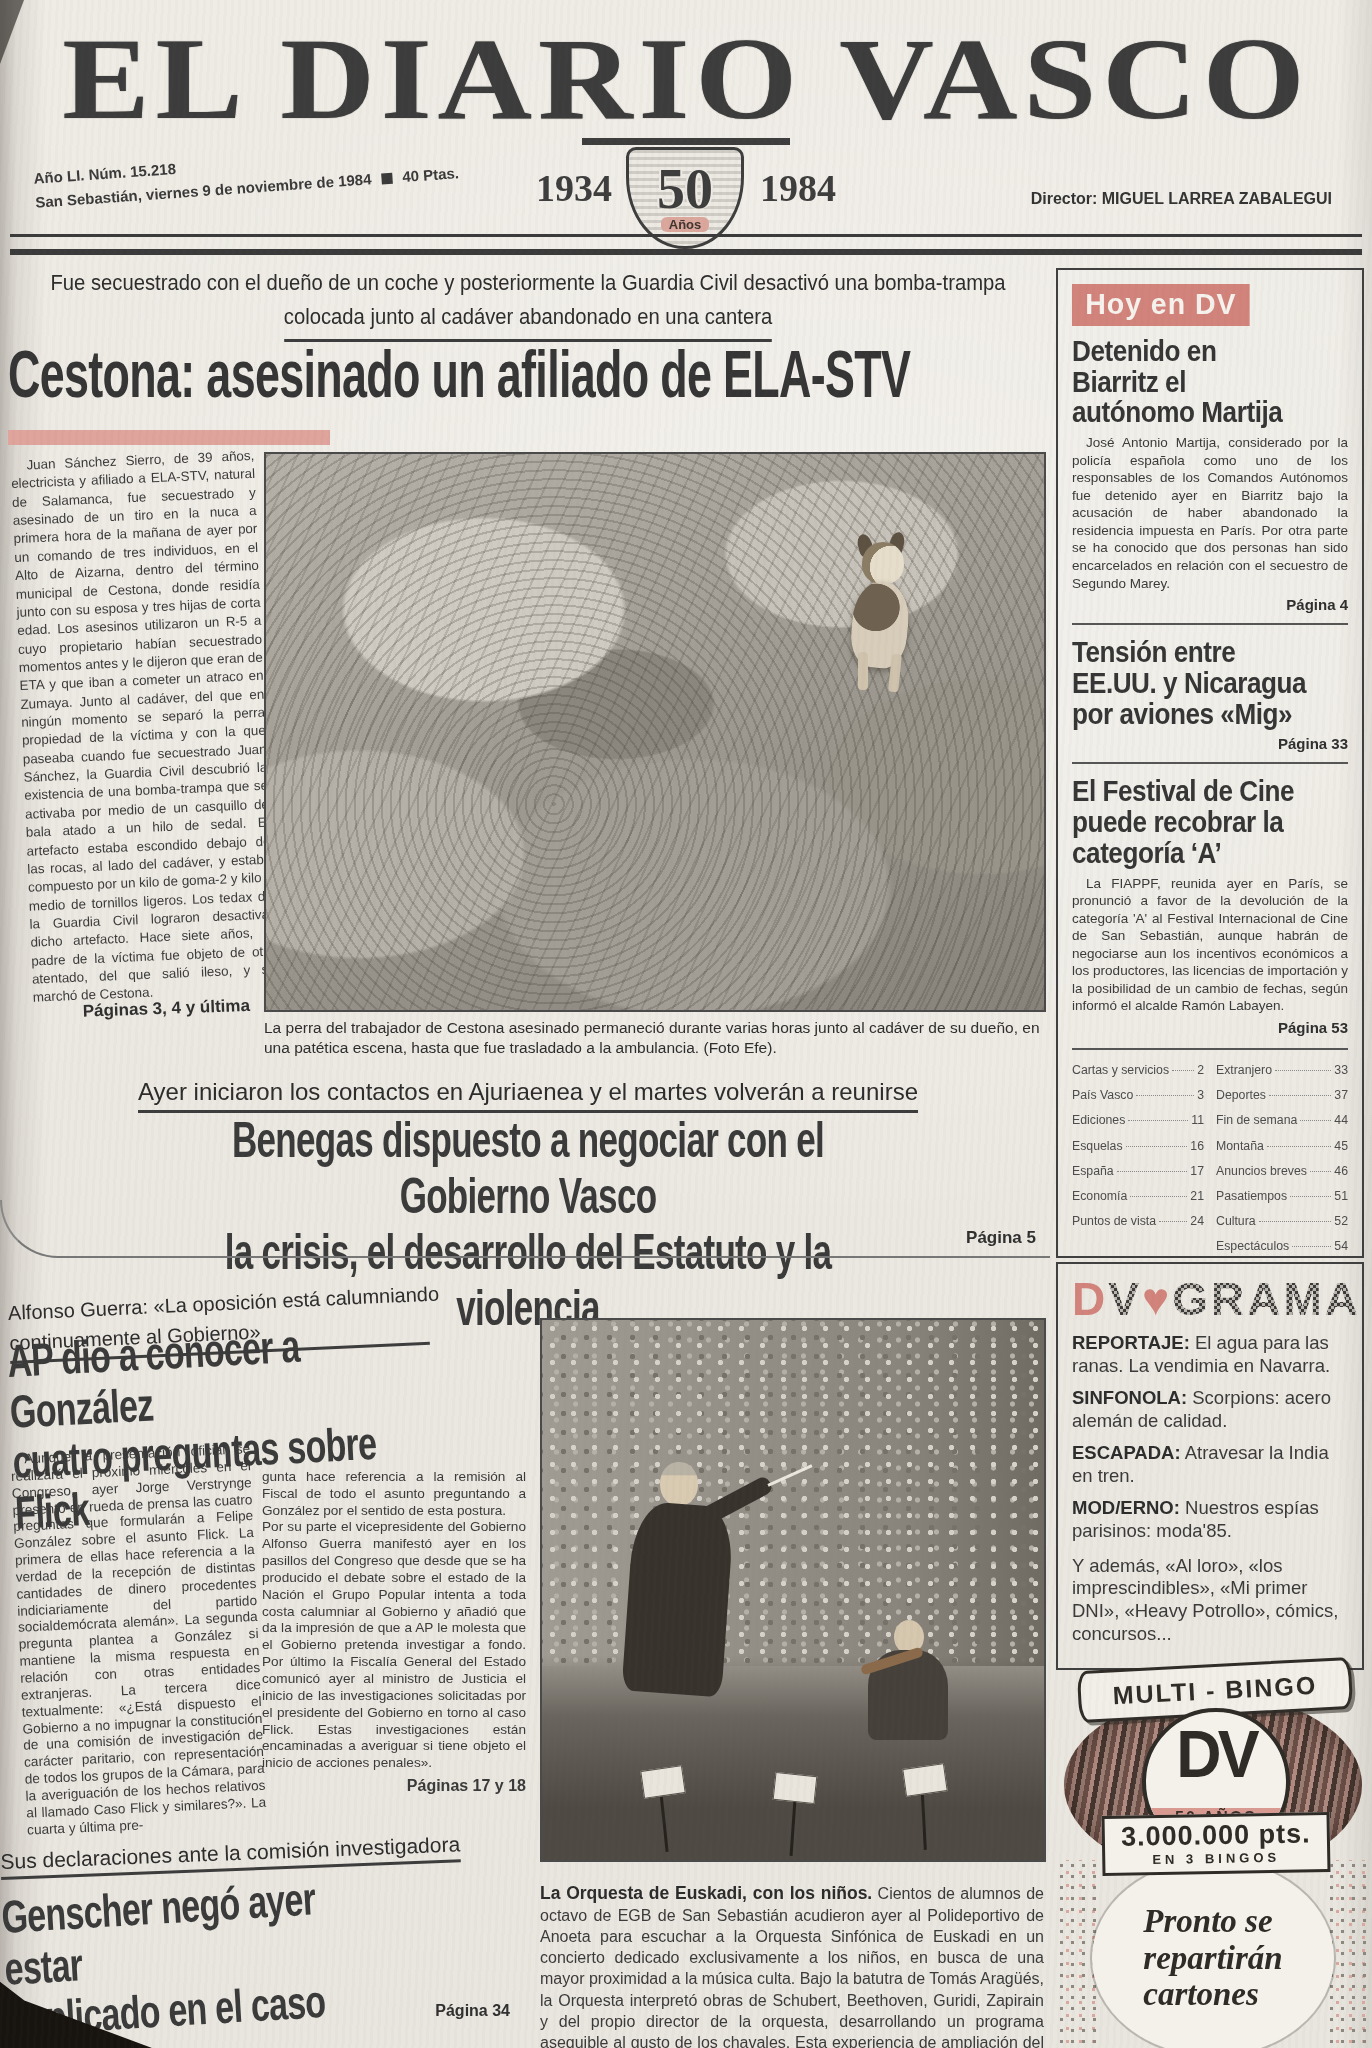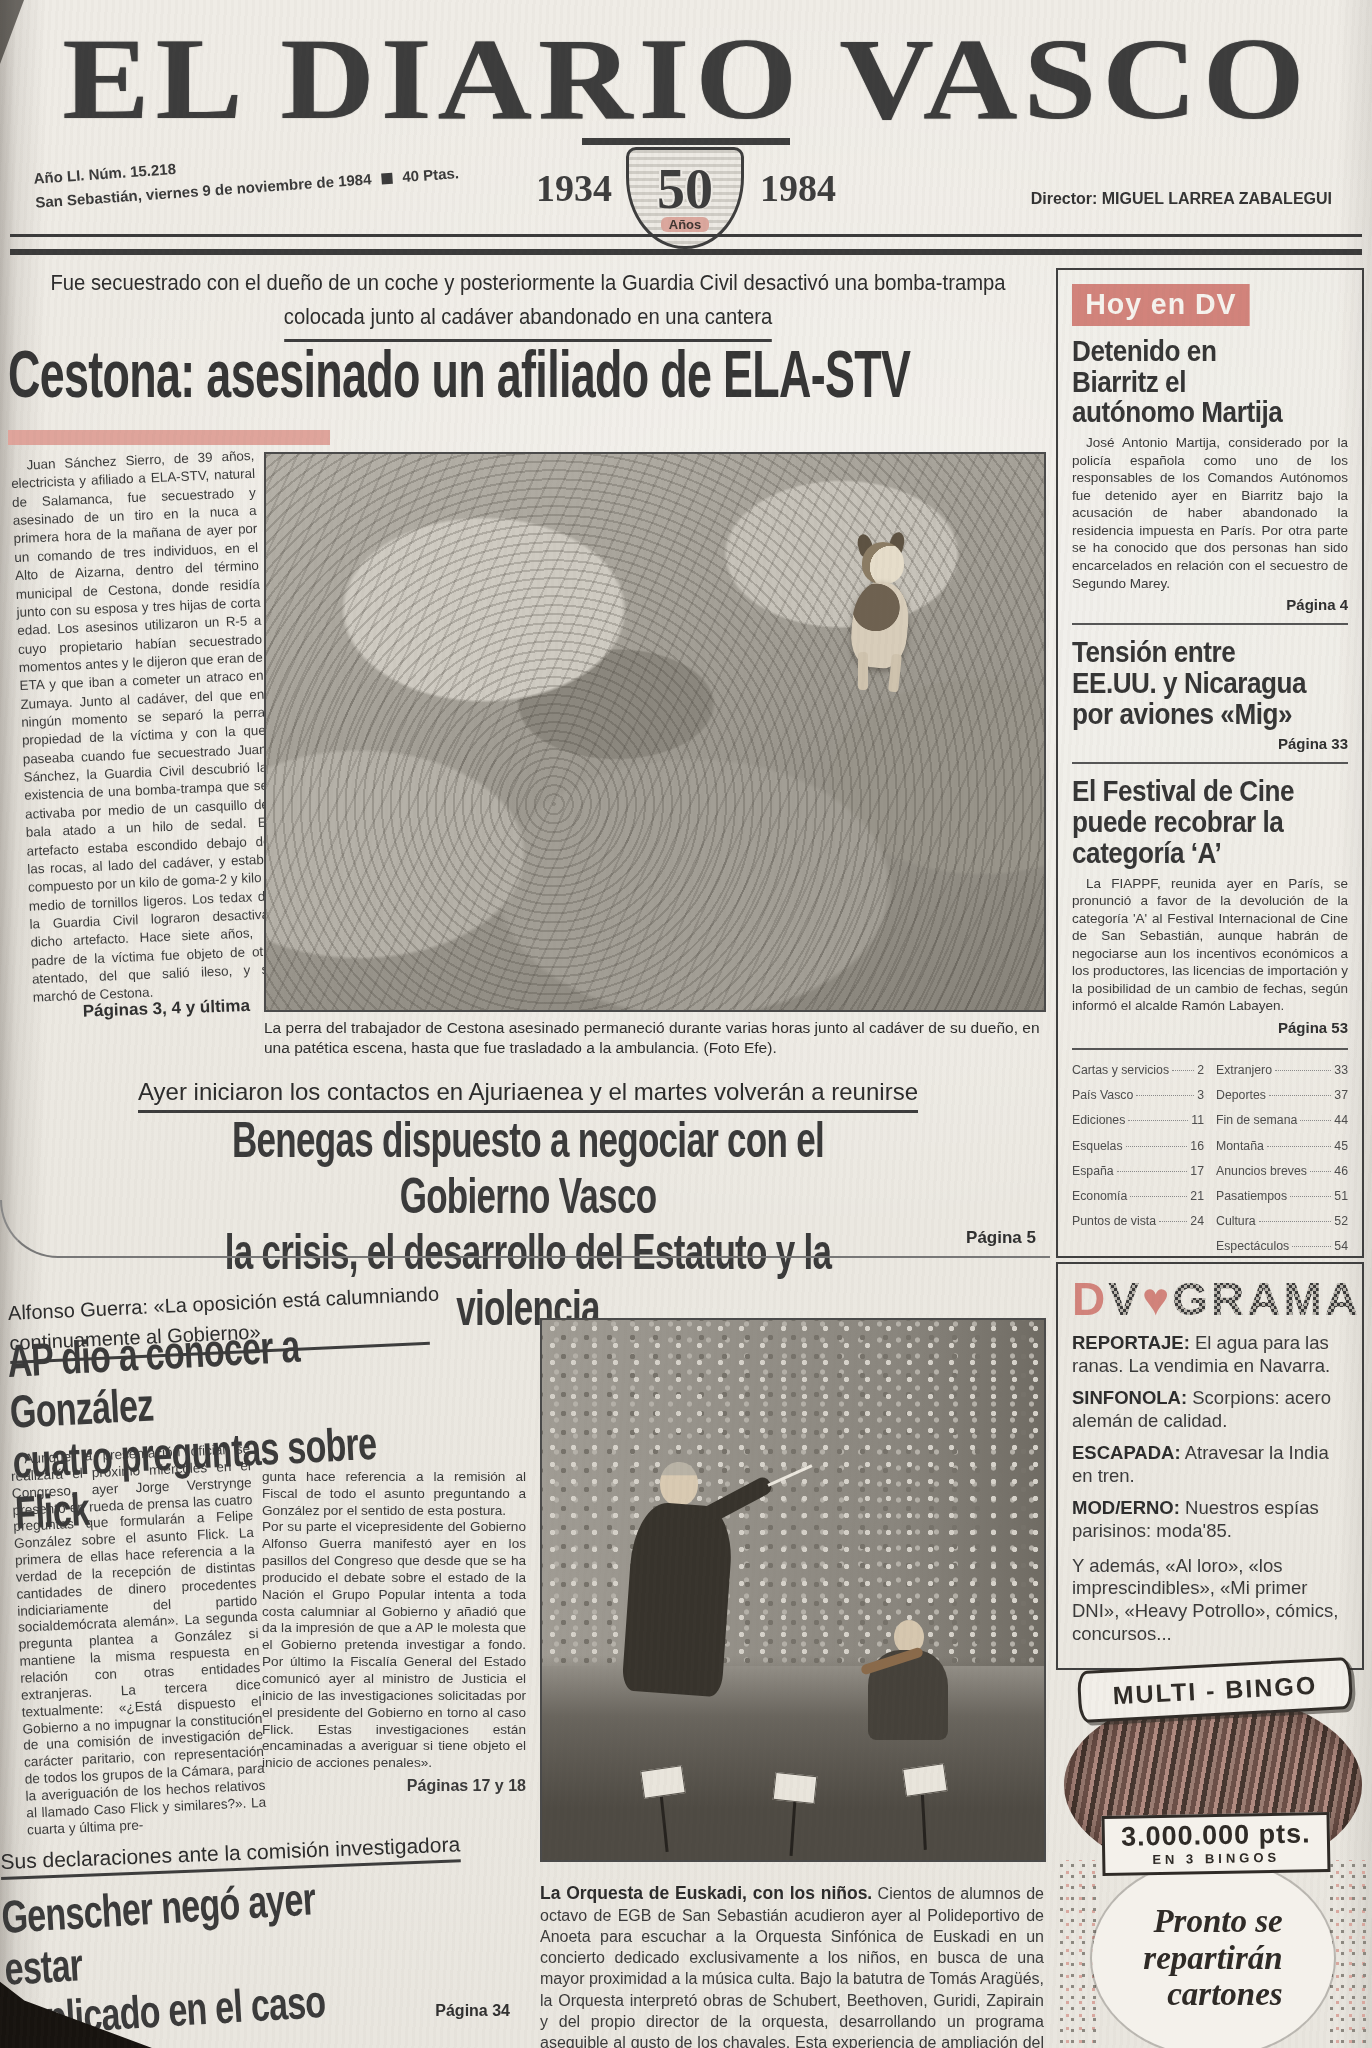--- a/index.html
+++ b/index.html
@@ -171,21 +171,21 @@
   .bingo-dv{font-size:66px;font-weight:700;letter-spacing:-4px;color:#2f2b27;line-height:1.3;transform:scaleX(.95);}
   .bingo-50{position:absolute;bottom:24px;left:0;right:0;background:#d89a90;color:#3a2e2a;font-weight:700;
       font-size:16px;letter-spacing:2px;padding:1px 0;}
   .bingo-prize{position:absolute;top:150px;left:40px;width:222px;background:#f4f1eb;border:3px solid #2f2b27;
       text-align:center;padding:3px 0 5px;transform:rotate(-1deg);z-index:3;}
   .bingo-prize-main{font-size:27px;font-weight:700;letter-spacing:1px;color:#2f2b27;}
   .bingo-prize-sub{font-size:13px;font-weight:700;letter-spacing:4px;color:#2f2b27;}
   .bingo-msg{position:absolute;top:196px;left:30px;width:242px;height:196px;background:#f4f1eb;border-radius:50%;
       display:flex;align-items:center;justify-content:center;z-index:2;box-shadow:0 0 0 2px rgba(47,43,39,.25);}
   .bingo-msg-text{font-family:"Liberation Serif",serif;font-style:italic;font-weight:700;font-size:33px;
-      line-height:1.12;color:#2f2b27;text-align:right;white-space:pre-line;}
+      line-height:1.12;color:#2f2b27;text-align:left;white-space:pre-line;}
   .bingo-spark{position:absolute;top:196px;width:44px;bottom:0;z-index:1;
       background:
        radial-gradient(circle 2px,#8c8880 0 1.6px,transparent 2px) 0 0/11px 11px,
        radial-gradient(circle 2px,#d8a79e 0 1.6px,transparent 2px) 5px 6px/13px 13px;}
   .spark-l{left:-6px;} .spark-r{right:-6px;}
 
   .corner-wedge{left:0;bottom:0;width:152px;height:72px;background:#17130f;
       clip-path:polygon(0 8%,16% 34%,100% 100%,0 100%);}
   .top-nick{left:0;top:0;width:24px;height:64px;background:#2a2622;clip-path:polygon(0 0,100% 0,0 100%);opacity:.65;}
 </style>
@@ -441,20 +441,24 @@
         <p class="dvg-item"><b>ESCAPADA:</b> <span>Atravesar la India en tren.</span></p>
 
         <p class="dvg-item"><b>MOD/ERNO:</b> <span>Nuestros espías parisinos: moda'85.</span></p>
       </div>
     <p class="dvg-extra">Y además, «Al loro», «los imprescindibles», «Mi primer DNI», «Heavy Potrollo», cómics, concursos...</p>
   </aside>
 
   <div class="abs bingo">
     <div class="bingo-blob"></div>
     <div class="bingo-banner">MULTI - BINGO</div>
+    <div class="bingo-circle">
+      <div class="bingo-dv">DV</div>
+      <div class="bingo-50">50 AÑOS</div>
+    </div>
     <div class="bingo-prize">
       <div class="bingo-prize-main">3.000.000 pts.</div>
       <div class="bingo-prize-sub">EN 3 BINGOS</div>
     </div>
     <div class="bingo-spark spark-l"></div>
     <div class="bingo-spark spark-r"></div>
     <div class="bingo-msg">
       <div class="bingo-msg-text">Pronto se
 repartirán
 cartones</div>

